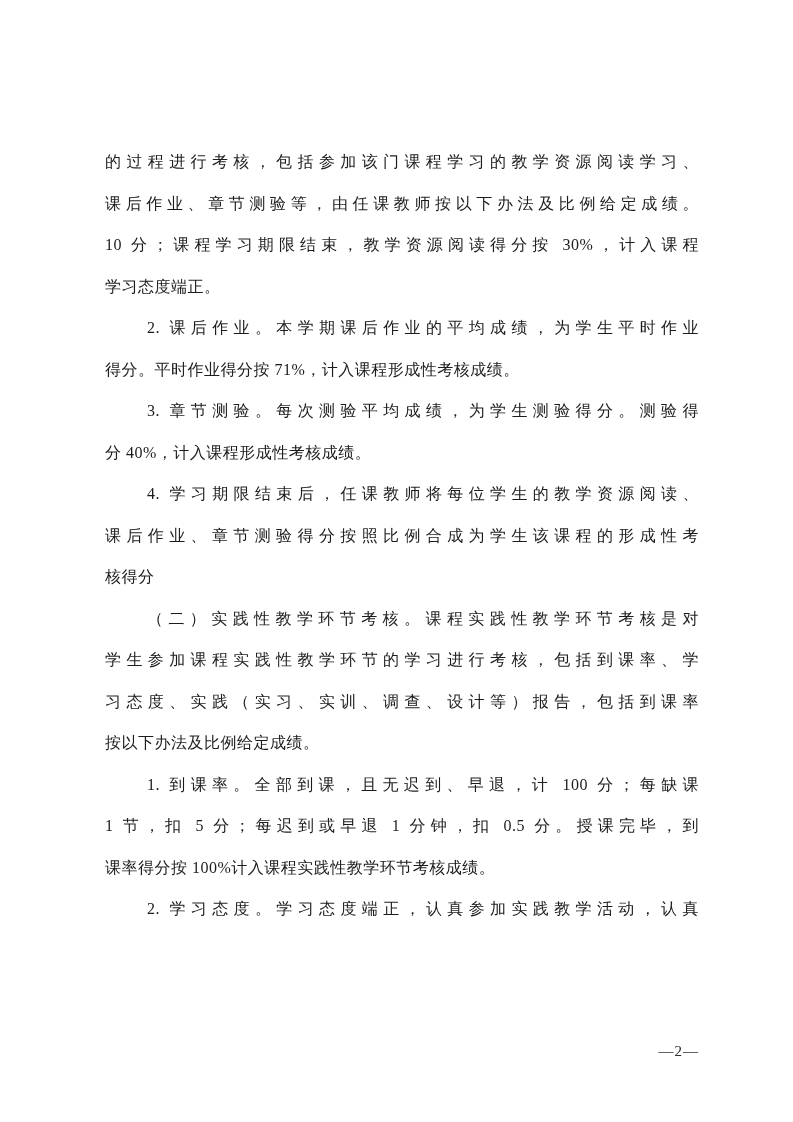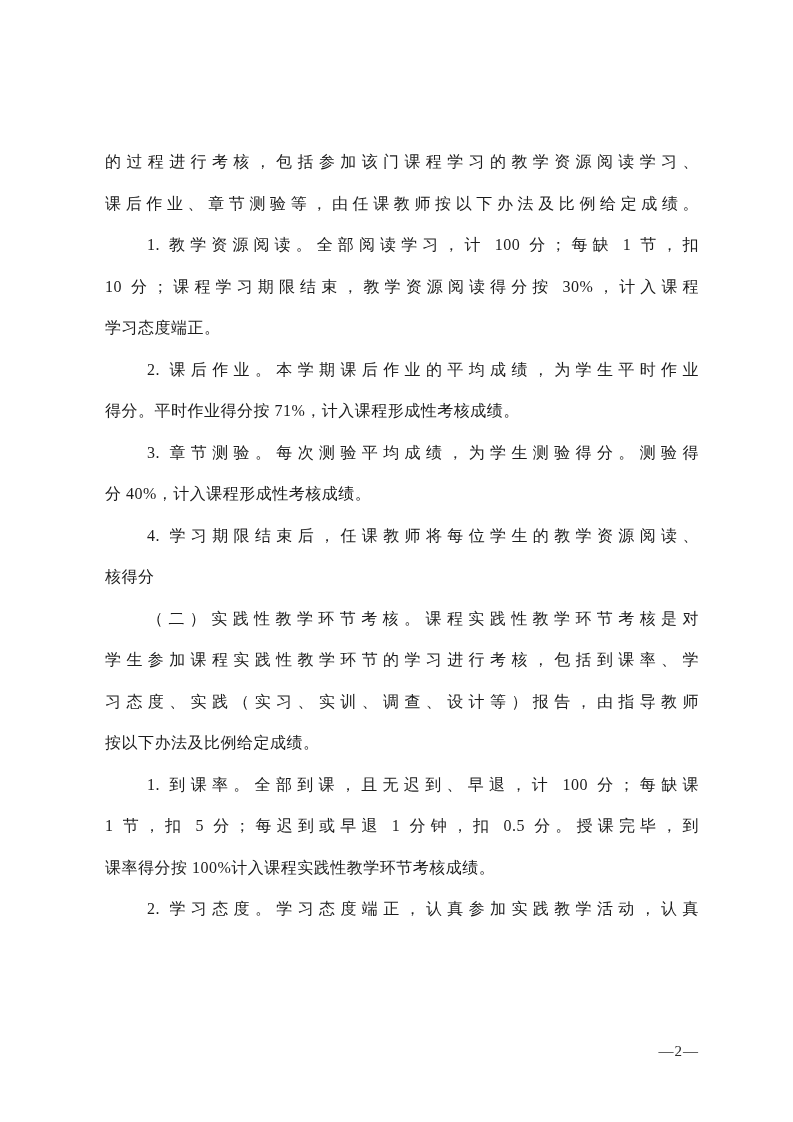--- a/index.html
+++ b/index.html
@@ -48,32 +48,32 @@
     color: #2a2a2a;
   }
 </style>
 </head>
 <body>
 
 <div class="page">
   <div class="body-text">
       <div class="line fill">的过程进行考核，包括参加该门课程学习的教学资源阅读学习、</div>
       <div class="line fill">课后作业、章节测验等，由任课教师按以下办法及比例给定成绩。</div>
-      <div class="line indent fill">1. 教学资源阅读。全部阅读学习，计 100 分；每缺 1 节，扣</div>
       <div class="line fill">10 分；课程学习期限结束，教学资源阅读得分按 30%，计入课程</div>
       <div class="line">学习态度端正。</div>
       <div class="line indent fill">2. 课后作业。本学期课后作业的平均成绩，为学生平时作业</div>
       <div class="line">得分。平时作业得分按 71%，计入课程形成性考核成绩。</div>
       <div class="line indent fill">3. 章节测验。每次测验平均成绩，为学生测验得分。测验得</div>
       <div class="line">分 40%，计入课程形成性考核成绩。</div>
       <div class="line indent fill">4. 学习期限结束后，任课教师将每位学生的教学资源阅读、</div>
+      <div class="line fill">课后作业、章节测验得分按照比例合成为学生该课程的形成性考</div>
       <div class="line">核得分</div>
       <div class="line indent fill">（二）实践性教学环节考核。课程实践性教学环节考核是对</div>
       <div class="line fill">学生参加课程实践性教学环节的学习进行考核，包括到课率、学</div>
-      <div class="line fill">习态度、实践（实习、实训、调查、设计等）报告，由指导教师</div>
+      <div class="line fill">习态度、实践（实习、实训、调查、设计等）报告，包括到课率</div>
       <div class="line">按以下办法及比例给定成绩。</div>
       <div class="line indent fill">1. 到课率。全部到课，且无迟到、早退，计 100 分；每缺课</div>
       <div class="line fill">1 节，扣 5 分；每迟到或早退 1 分钟，扣 0.5 分。授课完毕，到</div>
       <div class="line">课率得分按 100%计入课程实践性教学环节考核成绩。</div>
       <div class="line indent fill">2. 学习态度。学习态度端正，认真参加实践教学活动，认真</div>
     </div>
   <div class="page-number">—2—</div>
 </div>
 
 </body></html>

